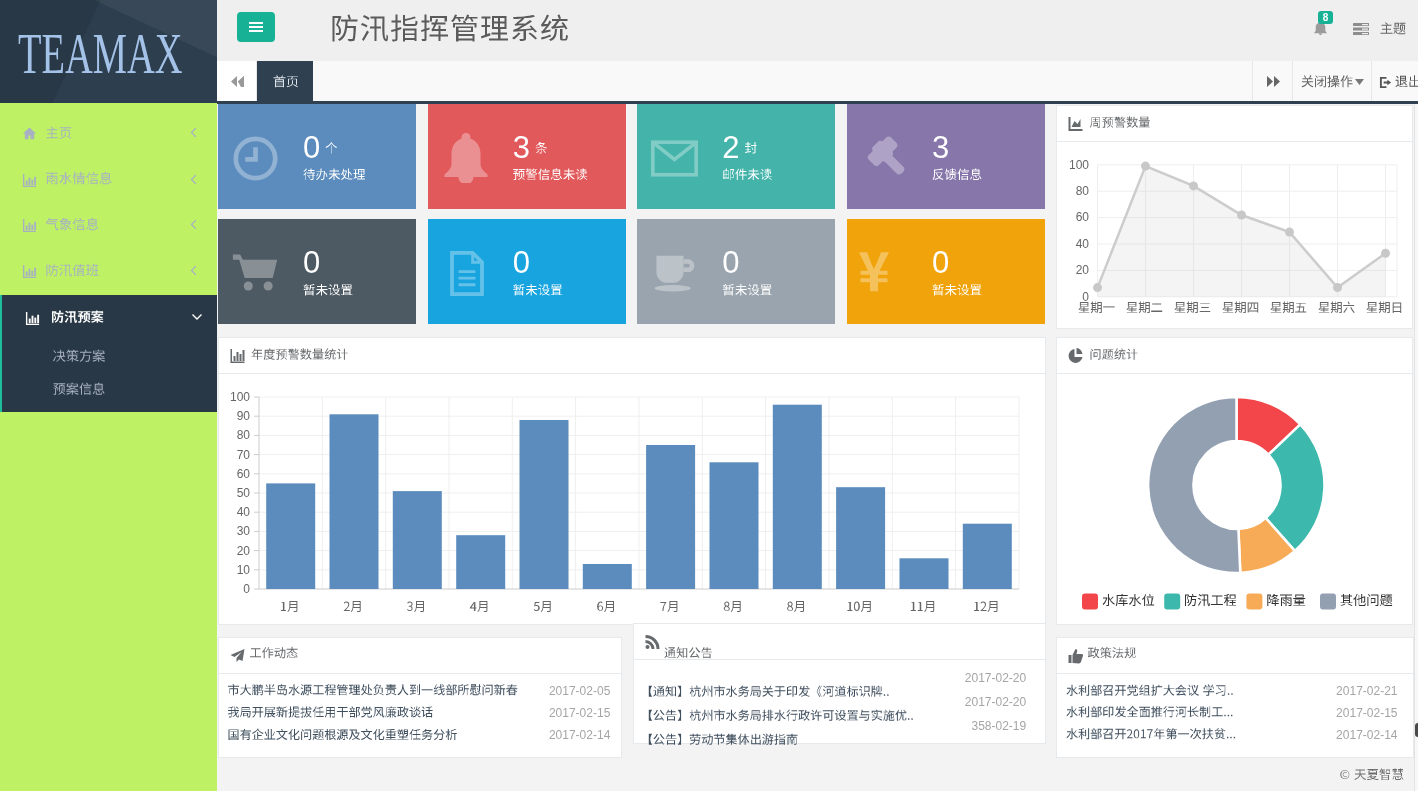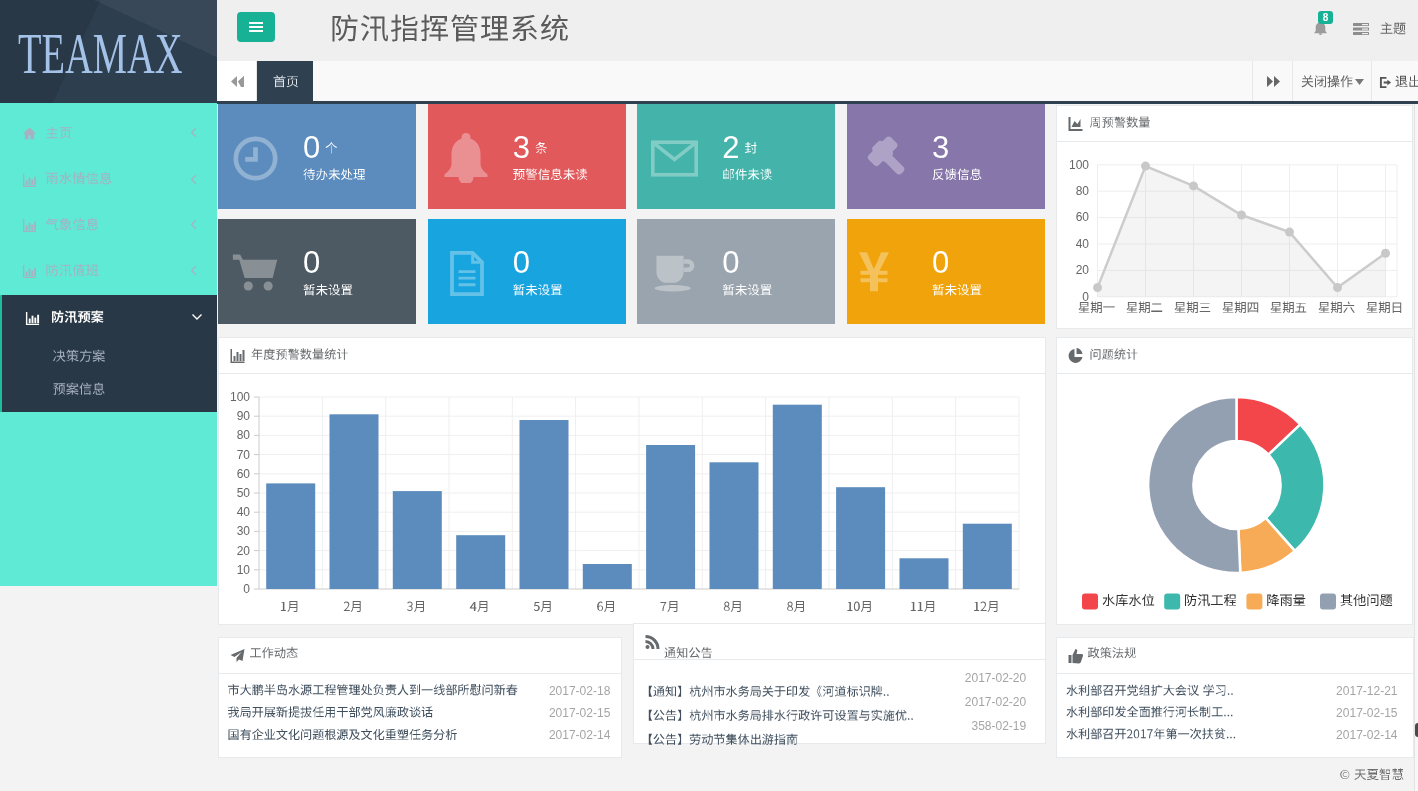--- a/index.html
+++ b/index.html
@@ -1,16 +1,16 @@
 <!DOCTYPE html>
 <html><head><meta charset="utf-8"><style>*{margin:0;padding:0;box-sizing:border-box;}
 html,body{width:1418px;height:791px;overflow:hidden;}
 body{font-family:"Liberation Sans",sans-serif;position:relative;background:#f3f3f4;}
 .abs{position:absolute;}
-#sidebar{position:absolute;left:0;top:0;width:217px;height:586px;background:#5eead4;}
+#sidebar{position:absolute;left:0;top:0;width:217px;height:791px;background:#bef264;}
 #logo{position:absolute;left:0;top:0;width:217px;height:103px;
 background:linear-gradient(205deg, rgba(255,255,255,0.05) 0 28%, rgba(0,0,0,0) 28%),
 linear-gradient(115deg, rgba(0,0,0,0.10) 0 38%, rgba(0,0,0,0) 38%),#2d3e4e;}
 #logo .txt{position:absolute;left:18px;top:25px;font-family:"Liberation Serif",serif;font-size:57px;color:#a4c2e8;line-height:1;transform:scale(0.675,1);transform-origin:0 0;white-space:nowrap;}
 .mitem{position:absolute;left:0;width:217px;height:46px;}
 .mitem .ic{position:absolute;left:22px;top:16px;width:15px;height:15px;}
 .mitem .ch{position:absolute;right:20px;top:17px;}
 #actblock{position:absolute;left:0;top:295px;width:217px;height:117px;background:#293846;border-left:2px solid #1fbc9c;}
 #hdr{position:absolute;left:217px;top:0;width:1201px;height:61px;background:#efefef;}
 #hambtn{position:absolute;left:20px;top:11.5px;width:38px;height:30px;background:#17b296;border-radius:4px;}
@@ -304,21 +304,21 @@
 <rect x="263" y="223.4" width="16" height="16" fill="#93a0b2" rx="3"></rect>
 </g>
 </svg>
   </div>
 <div class="panel" style="left:218px;top:637px;width:403.5px;height:121px;">
     <div class="phead">
       <svg class="pic" viewBox="0 0 16 16">
         <path d="M15 1L1 7l4 2 7-5-5 6v4l2.5-2.5L13 13z" fill="#676a6c"></path>
       </svg>
     </div>
-    <div class="dt" style="right:10.2px;top:45.5px;line-height:15px;">2017-02-18</div>
+    <div class="dt" style="right:10.2px;top:45.5px;line-height:15px;">2017-02-05</div>
     <div class="dt" style="right:10.2px;top:67.8px;line-height:15px;">2017-02-15</div>
     <div class="dt" style="right:10.2px;top:90.1px;line-height:15px;">2017-02-14</div>
   </div>
 <div class="panel" style="left:632.5px;top:623px;width:413px;height:121px;">
     <div class="phead">
       <svg class="pic" viewBox="0 0 16 16">
         <g fill="#676a6c">
           <circle cx="3" cy="13" r="2"></circle>
           <path d="M1 6a9 9 0 0 1 9 9h-3a6 6 0 0 0-6-6z"></path>
           <path d="M1 1a14 14 0 0 1 14 14h-3A11 11 0 0 0 1 4z"></path>
@@ -328,21 +328,21 @@
     <div class="dt" style="right:18.3px;top:47.0px;line-height:15px;">2017-02-20</div>
     <div class="dt" style="right:18.3px;top:71.0px;line-height:15px;">2017-02-20</div>
     <div class="dt" style="right:18.3px;top:95.0px;line-height:15px;">358-02-19</div>
   </div>
 <div class="panel" style="left:1056px;top:637px;width:357.5px;height:121px;">
     <div class="phead">
       <svg class="pic" viewBox="0 0 16 16">
         <path d="M1 7h3v8H1zM5 15V7l3-6c1 0 1.8.8 1.8 1.8L9 6h5a1.5 1.5 0 0 1 1.4 2l-2 6a2 2 0 0 1-1.9 1.4z" fill="#676a6c"></path>
       </svg>
     </div>
-    <div class="dt" style="right:15px;top:46.0px;line-height:15px;">2017-12-21</div>
+    <div class="dt" style="right:15px;top:46.0px;line-height:15px;">2017-02-21</div>
     <div class="dt" style="right:15px;top:67.5px;line-height:15px;">2017-02-15</div>
     <div class="dt" style="right:15px;top:89.5px;line-height:15px;">2017-02-14</div>
   </div>
 <div id="scrtrack"></div>
 <div id="scrthumb"></div>
 <svg id="overlay">
     <defs>
       <path id="g0" d="M5 -10.5C6 -10 7 -9 7.5 -8.5L1.5 -8.5L1.5 -7.5L6 -7.5L6 -4.5L2 -4.5L2 -3.5L6 -3.5L6 -0.5L1 -0.5L1 0.5L12.5 0.5L12.5 -0.5L7 -0.5L7 -3.5L11.5 -3.5L11.5 -4.5L7 -4.5L7 -7.5L12 -7.5L12 -8.5L7.5 -8.5L8.5 -9C8 -9.5 6.5 -10.5 6 -11Z"></path>
       <path id="g1" d="M6 -6L6 -4C6 -2.5 5.5 -0.5 0.5 0.5C1 0.5 1 1 1.5 1C6.5 0 7 -2 7 -4L7 -6ZM7.5 -1.5C9 -1 11 0.5 12 1L12.5 0.5C11.5 -0.5 9.5 -1.5 8 -2ZM2.5 -8L2.5 -1.5L3.5 -1.5L3.5 -7L10 -7L10 -1.5L11 -1.5L11 -8L6.5 -8C6.5 -8.5 7 -9 7 -9.5L12.5 -9.5L12.5 -10.5L1 -10.5L1 -9.5L6 -9.5C6 -9 5.5 -8.5 5.5 -8Z"></path>
       <path id="g2" d="M3 -5.5C3.5 -5 4.5 -4 5 -4L6 -4.5C5 -5 4 -5.5 3.5 -6ZM2.5 -2.5C3.5 -2 4.5 -1.5 5 -1L5.5 -1.5C5 -2 4 -3 3.5 -3.5ZM7.5 -5.5C8.5 -5 9.5 -4 10 -4L10.5 -4.5C10 -5 9 -5.5 8 -6ZM7.5 -3C8.5 -2 9.5 -1.5 10 -1L10.5 -1.5C10 -2 9 -3 8 -3.5ZM0.5 -10.5L0.5 -9.5L6 -9.5L6 -7.5L1.5 -7.5L1.5 1L2.5 1L2.5 -6.5L6 -6.5L6 1L7 1L7 -6.5L11 -6.5L11 0C11 0 11 0 11 0C10.5 0 10 0 9 0C9 0.5 9 0.5 9.5 1C10.5 1 11 1 11.5 1C12 0.5 12 0.5 12 0L12 -7.5L7 -7.5L7 -9.5L12.5 -9.5L12.5 -10.5Z"></path>

